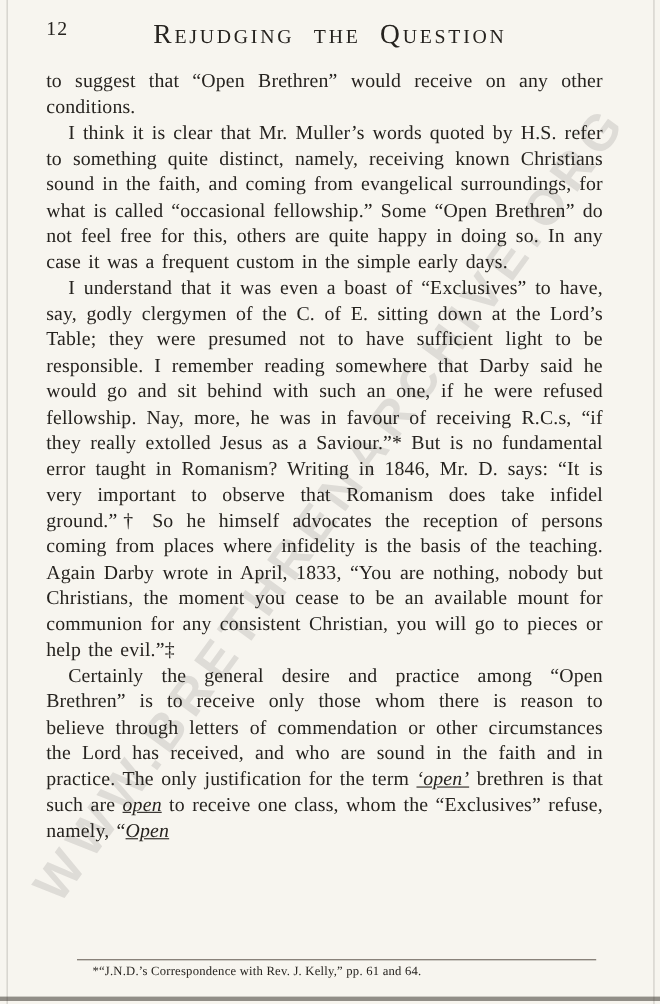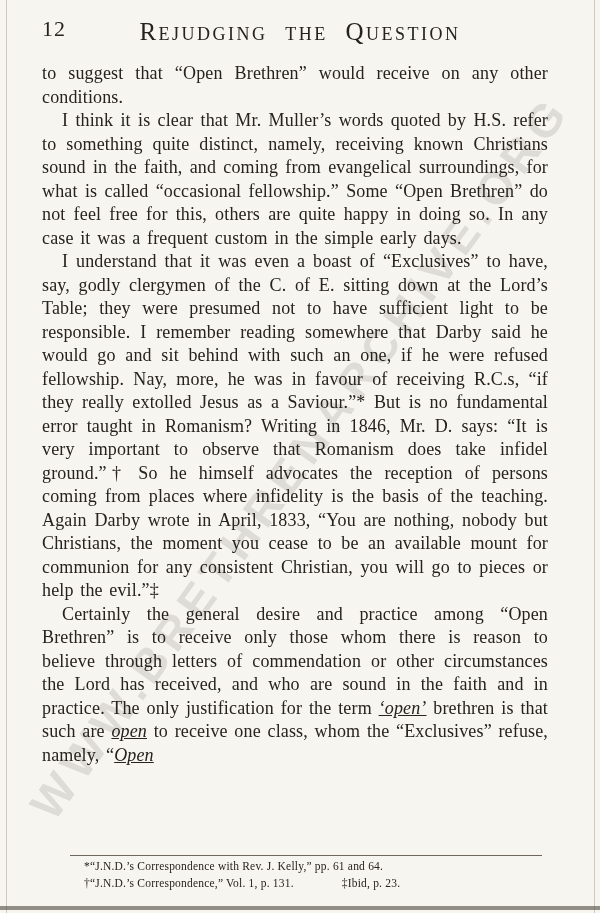--- a/index.html
+++ b/index.html
@@ -28,21 +28,21 @@
     text-transform: uppercase;
     color: rgba(125, 122, 118, 0.20);
     white-space: nowrap;
     pointer-events: none;
     z-index: 1;
   }
 
   .page-head { position: relative; padding-top: 18px; height: 36px; z-index: 2; }
   .pagenum {
     position: absolute; left: 42px; top: 16px;
-    font-size: 22px; letter-spacing: 1px;
+    font-size: 18px; letter-spacing: 1px;
   }
   .running {
     display: block; text-align: center;
     font-variant: small-caps;
     font-size: 25px;
     letter-spacing: 2.5px;
     word-spacing: 9px;
   }
 
   .body-text {
@@ -85,20 +85,19 @@
 
   <div class="body-text">
     <p><span>to suggest that “Open Brethren” would receive on any other conditions.</span></p>
     <p class="indent"><span>I think it is clear that Mr. Muller’s words quoted by H.S. refer to something quite distinct, namely, receiving known Christians sound in the faith, and coming from evangelical surroundings, for what is called “occasional fellowship.”  Some “Open Brethren” do not feel free for this, others are quite happy in doing so.  In any case it was a frequent custom in the simple early days.</span></p>
     <p class="indent"><span>I understand that it was even a boast of “Exclusives” to have, say, godly clergymen of the C. of E. sitting down at the Lord’s Table; they were presumed not to have sufficient light to be responsible.  I remember reading somewhere that Darby said he would go and sit behind with such an one, if he were refused fellowship.  Nay, more, he was in favour of receiving R.C.s, “if they really extolled Jesus as a Saviour.”*  But is no fundamental error taught in Romanism?  Writing in 1846, Mr. D. says: “It is very important to observe that Romanism does take infidel ground.”†  So he himself advocates the reception of persons coming from places where infidelity is the basis of the teaching.  Again Darby wrote in April, 1833, “You are nothing, nobody but Christians, the moment you cease to be an available mount for communion for any consistent Christian, you will go to pieces or help the evil.”‡</span></p>
     <p class="indent"><span>Certainly the general desire and practice among “Open Brethren” is to receive only those whom there is reason to believe through letters of commendation or other circumstances the Lord has received, and who are sound in the faith and in practice.  The only justification for the term </span><span class="it">‘open’</span><span> brethren is that such are </span><span class="it">open</span><span> to receive one class, whom the “Exclusives” refuse, namely, “</span><span class="it">Open</span></p>
   </div>
 
   <div class="footnotes">
     <div class="fline"><span>*“J.N.D.’s Correspondence with Rev. J. Kelly,” pp. 61 and 64.</span></div>
-    <div class="fline"><span>†“J.N.D.’s Correspondence,” Vol. 1, p. 131.</span><span class="gap">‡Ibid, p. 23.</span></div>
   </div>
 
   <div class="edge-left"></div>
   <div class="edge-right"></div>
   <div class="edge-bottom"></div>
 
 </div>
 
 </body></html>

